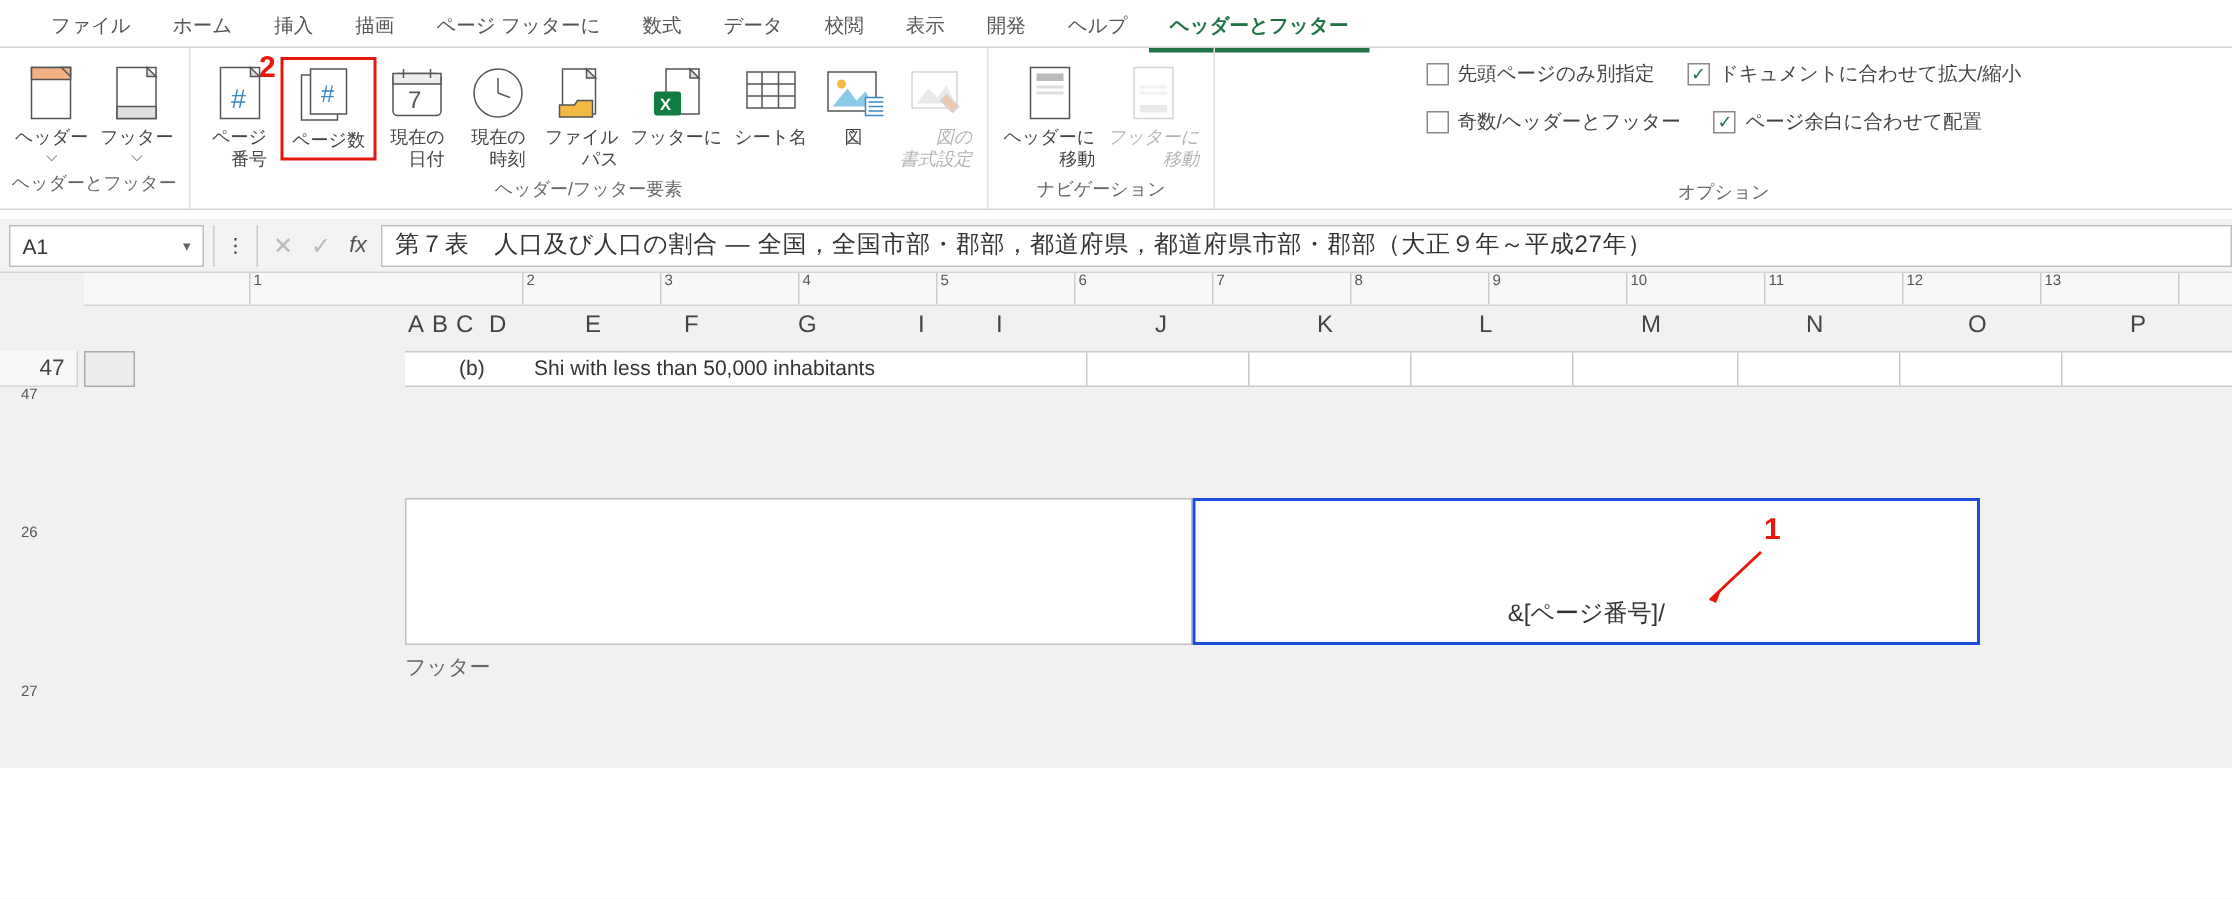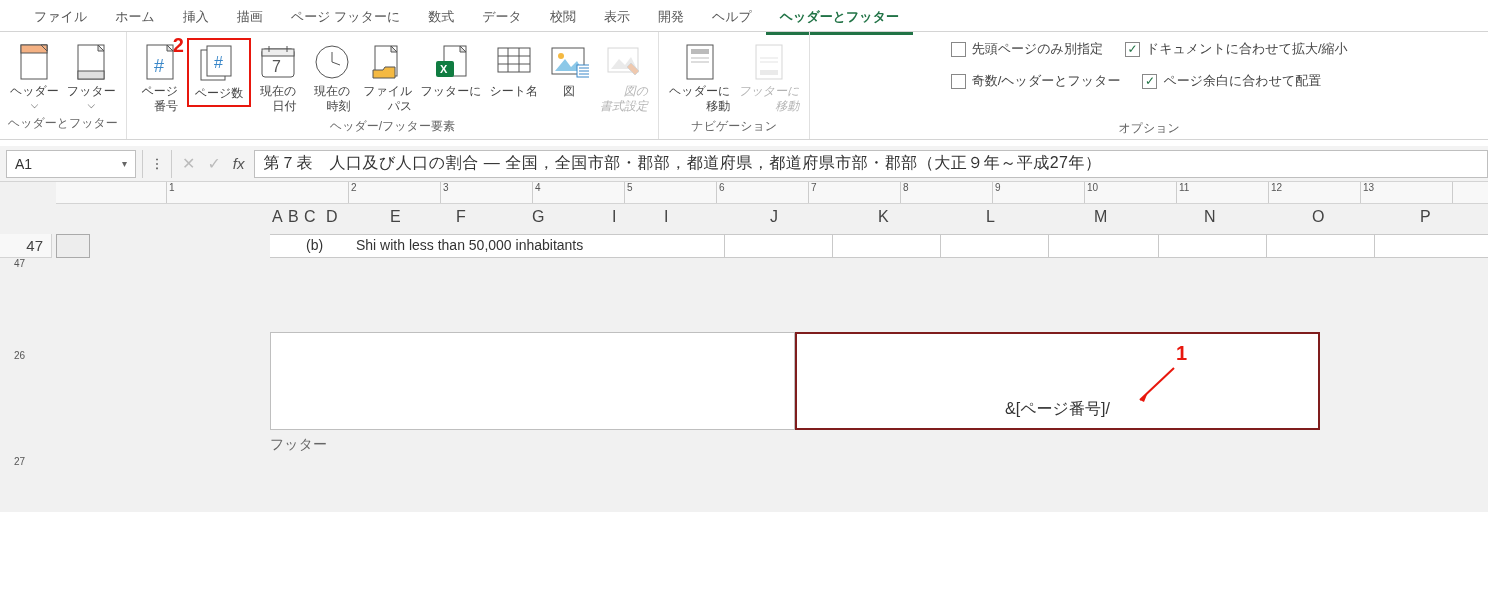--- a/index.html
+++ b/index.html
@@ -30,21 +30,21 @@
 .fx-label { font-style:italic; font-family:Liberation Sans, sans-serif; color:#555; font-size:15px; }
 .fx-text { background:#fff; border:1px solid #bfbfbf; height:28px; flex:1; display:flex; align-items:center; padding:0 8px; font-size:16px; color:#333; margin-right:0; letter-spacing:.5px; }
 .hruler { position:relative; height:22px; background:#f8f8f8; border-bottom:1px solid #d4d4d4; margin-left:200px; }
 .hruler .tick { position:absolute; top:0; font-size:10px; color:#555; border-left:1px solid #ccc; height:100%; padding-left:2px; }
 .col-headers { display:flex; height:28px; align-items:center; position:relative; padding-left:200px; }
 .col-h { position:absolute; font-size:16px; color:#444; top:4px; }
 .rowhdr { position:absolute; left:0; width:52px; text-align:right; padding-right:8px; font-size:15px; color:#444; background:#f8f8f8; border-right:1px solid #d4d4d4; border-bottom:1px solid #d4d4d4; height:24px; line-height:24px; }
 .cell-text { position:absolute; font-size:14px; color:#333; }
 .divider-col { position:absolute; top:0; bottom:0; border-left:1px solid #c9c9c9; }
 .footer-left { position:absolute; border:1px solid #bfbfbf; background:#fff; }
-.footer-center { position:absolute; border:2px solid #7f1d1d; background:#fff; display:flex; align-items:flex-end; justify-content:center; padding-bottom:8px; font-size:16px; }
+.footer-center { position:absolute; border:2px solid #1d4ed8; background:#fff; display:flex; align-items:flex-end; justify-content:center; padding-bottom:8px; font-size:16px; }
 .footer-label { position:absolute; font-size:14px; color:#666; }
 .arrow-svg { position:absolute; }
 </style>
 </head>
 <body>
 
 <div class="menubar">
   <div class="menubar-item">ファイル</div>
   <div class="menubar-item">ホーム</div>
   <div class="menubar-item">挿入</div>

